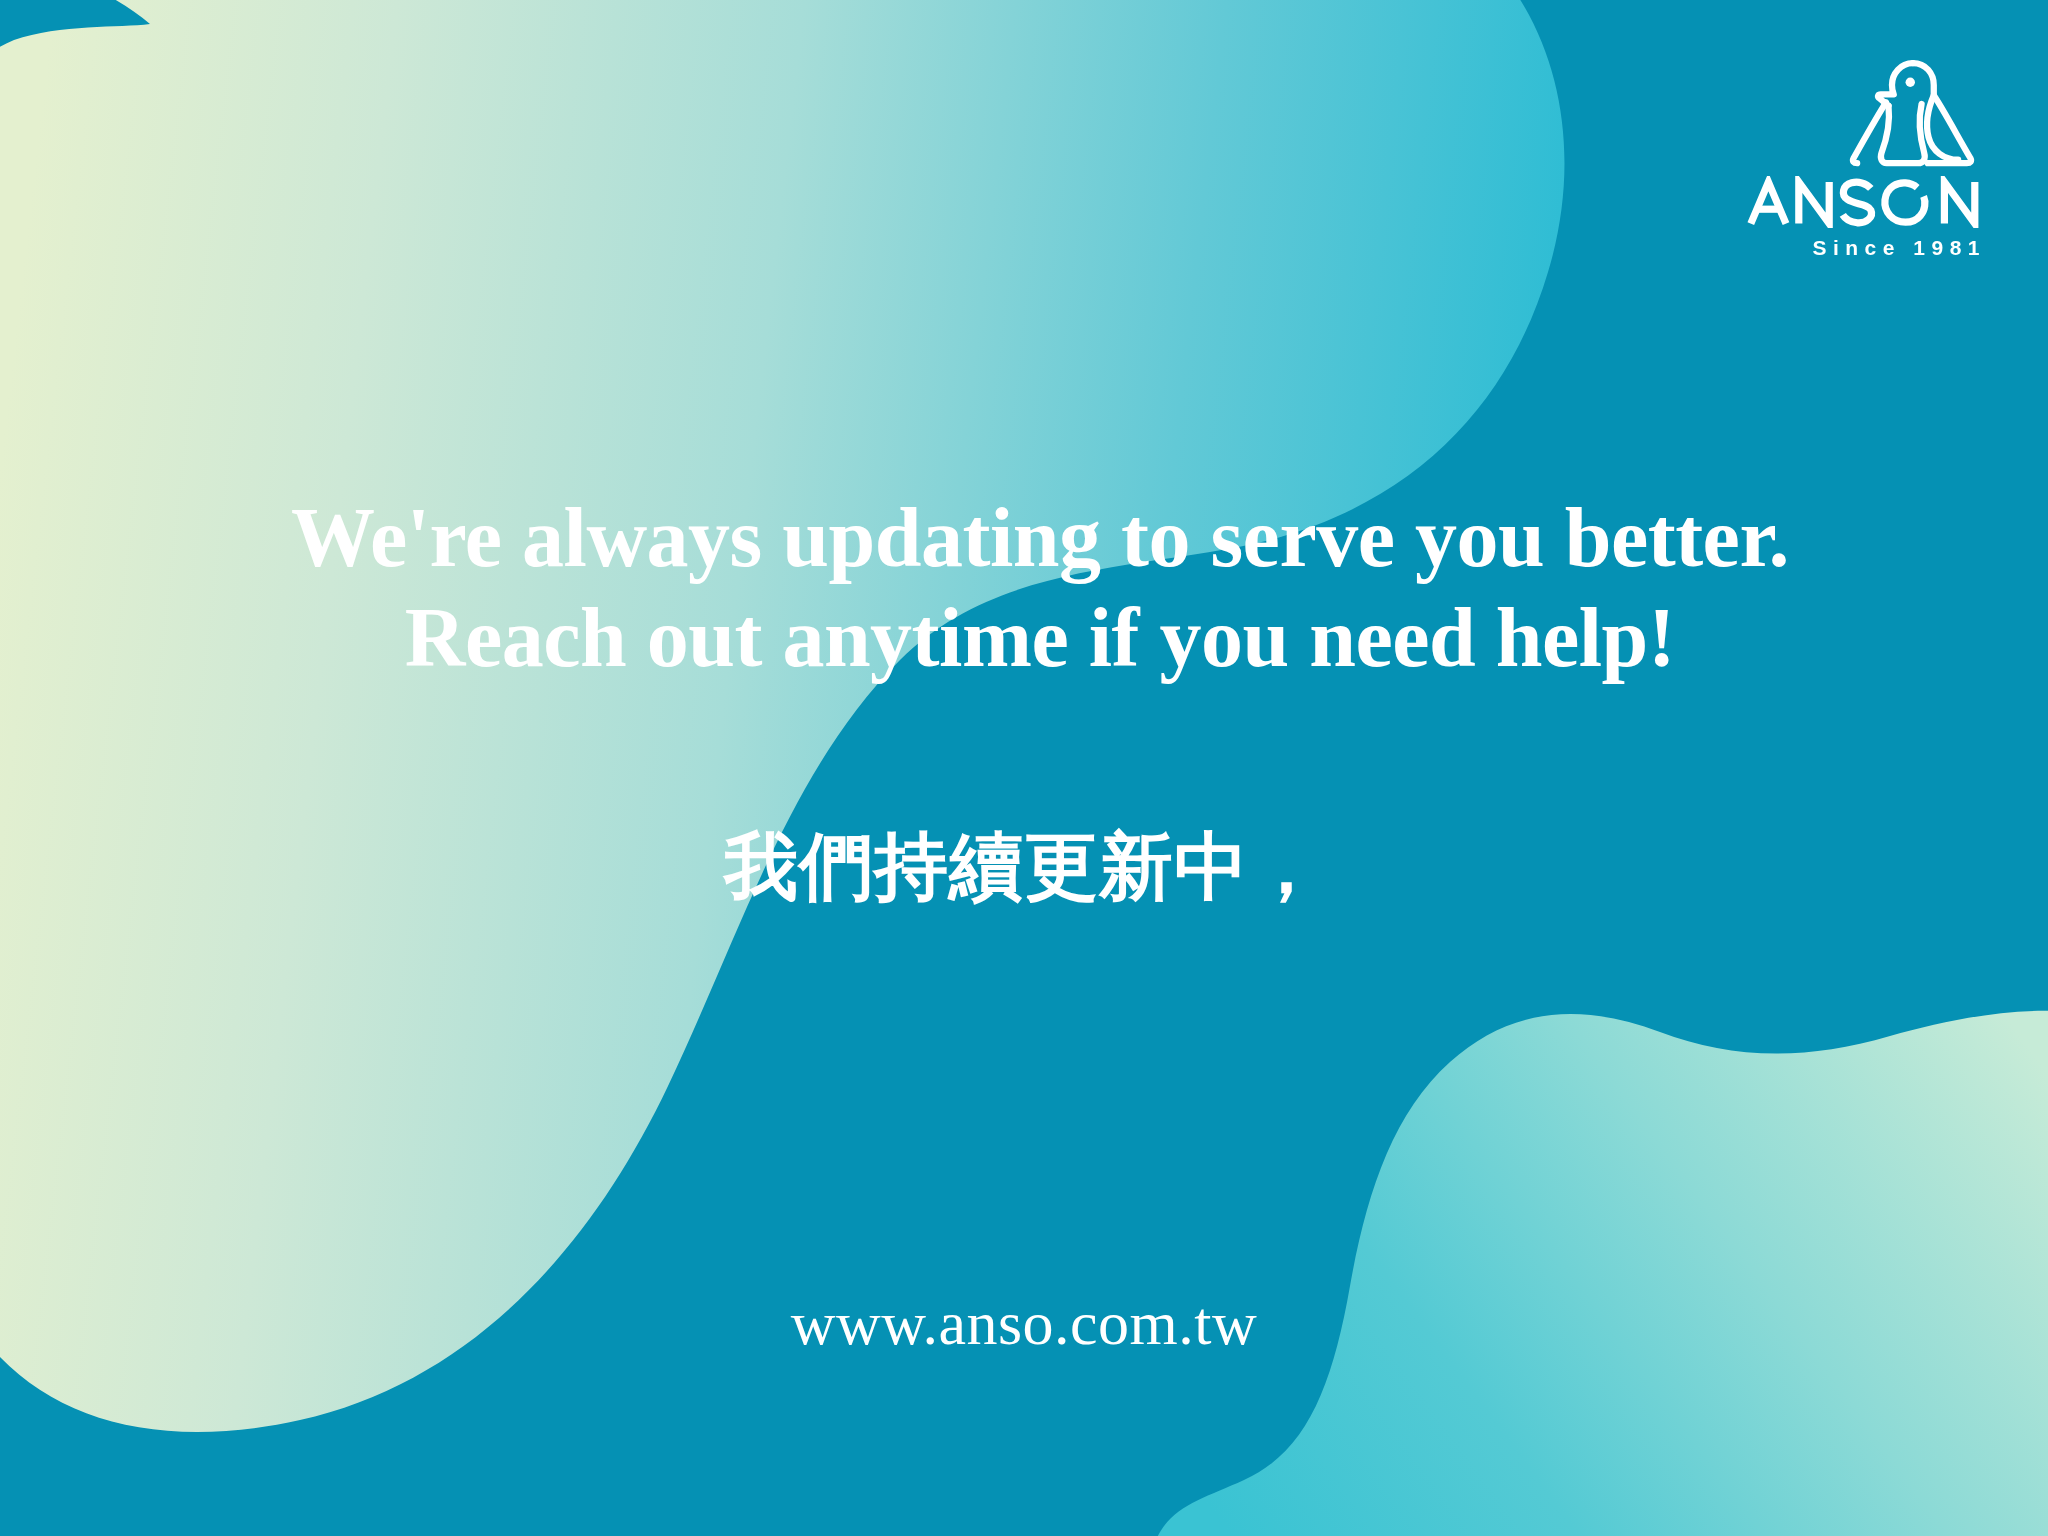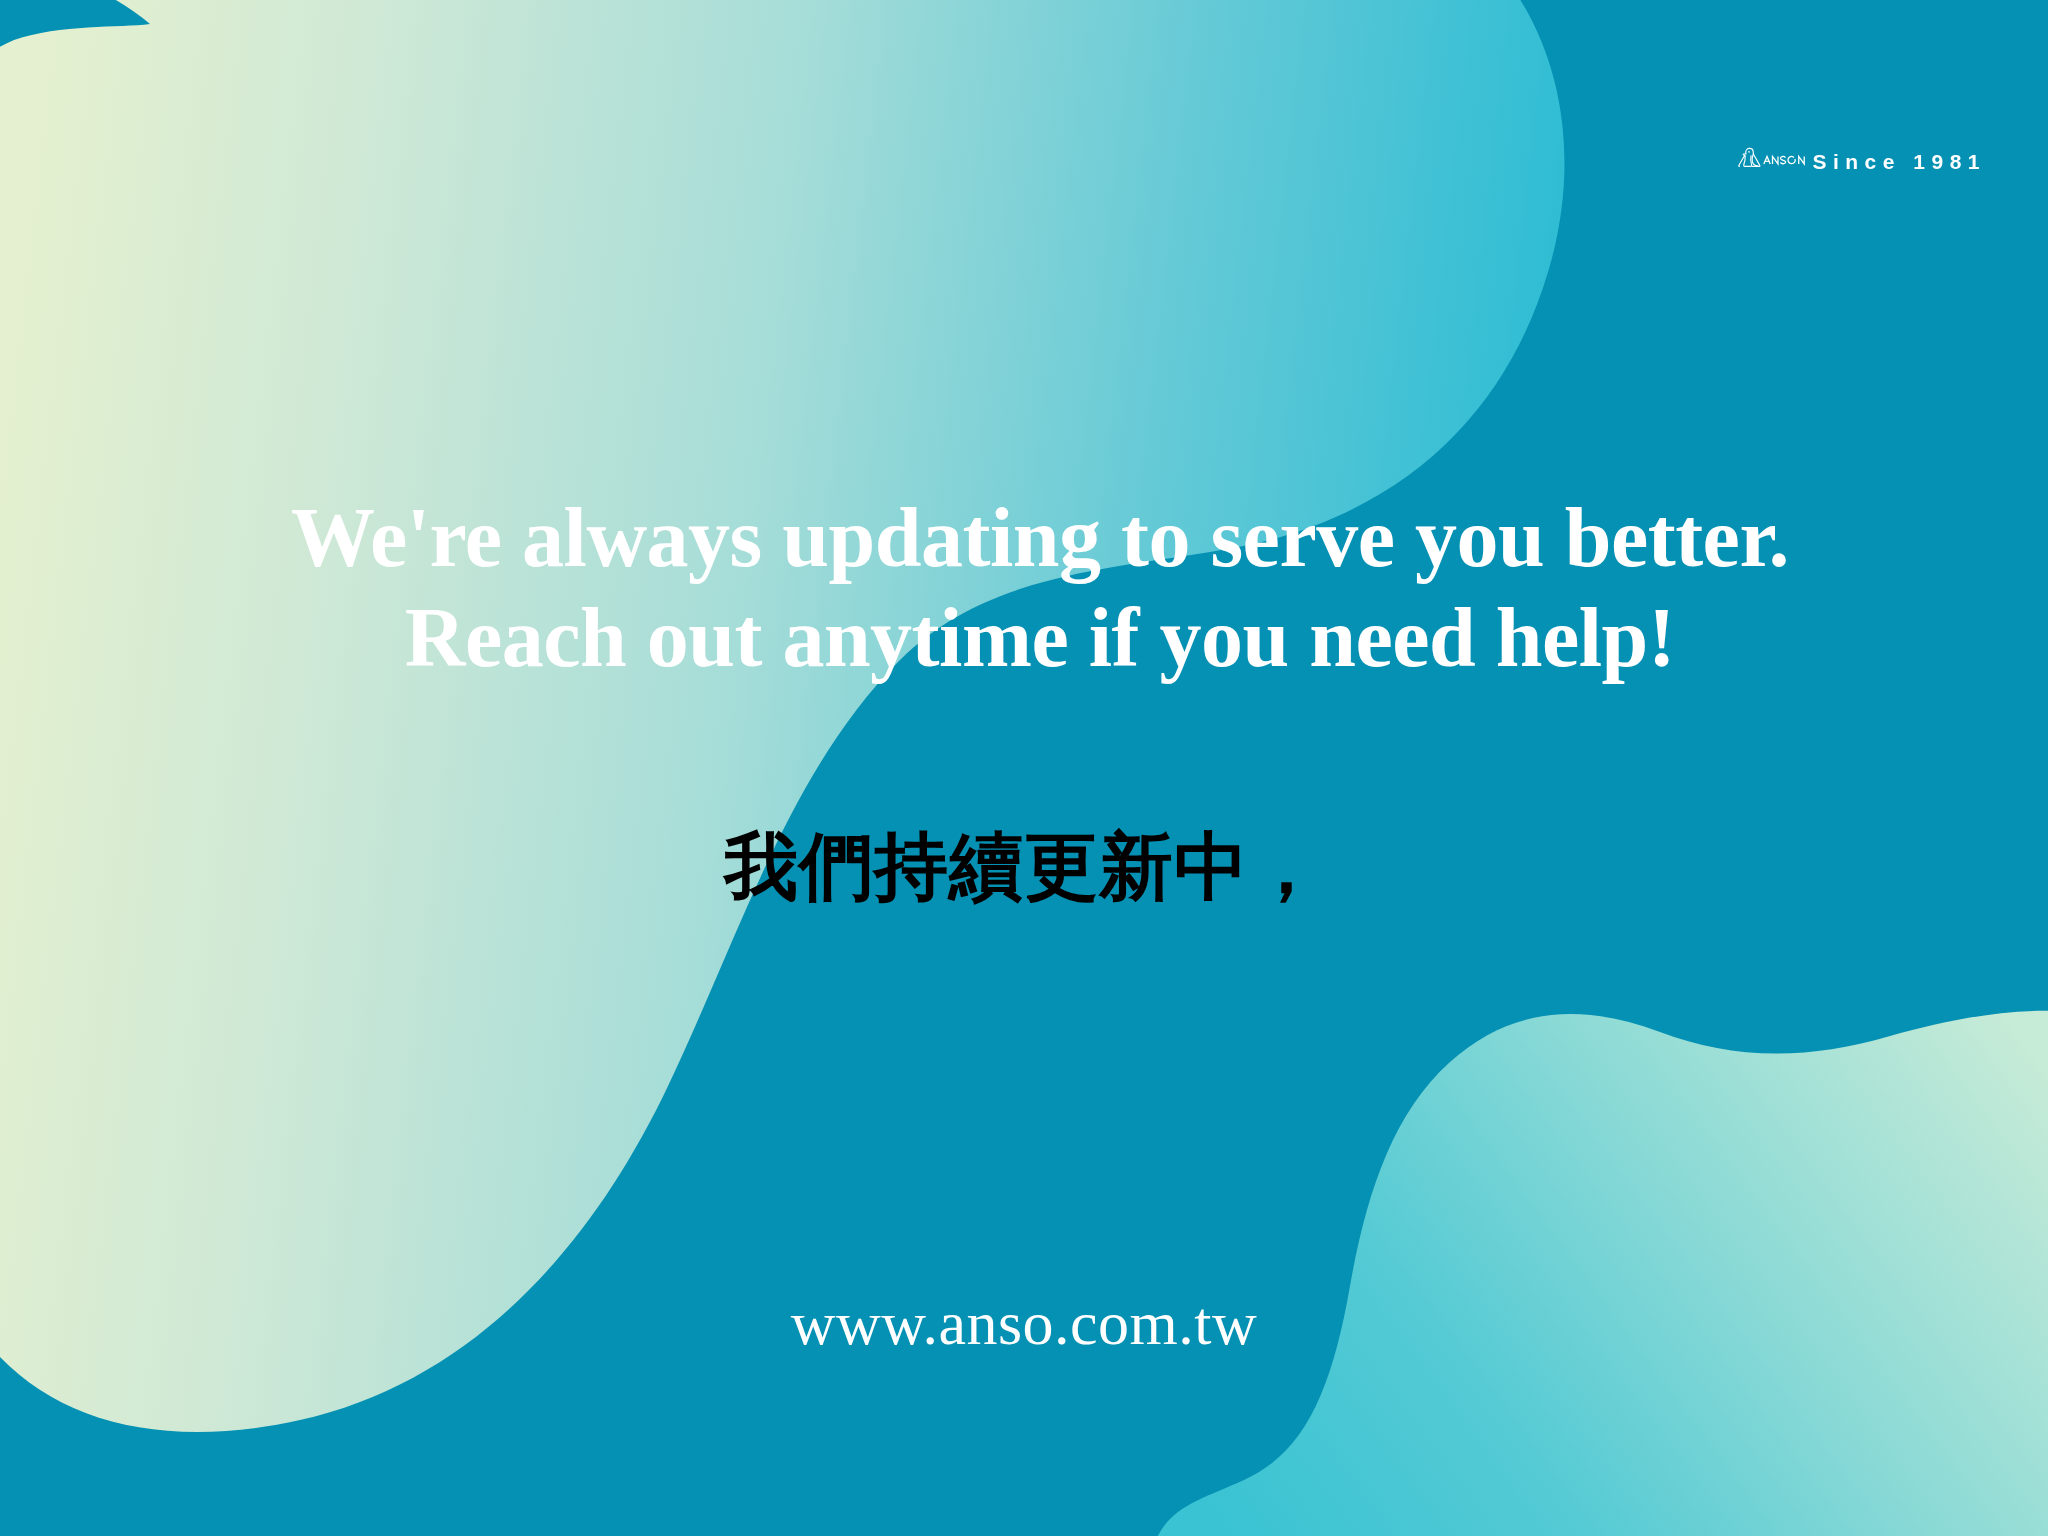--- a/index.html
+++ b/index.html
@@ -27,22 +27,22 @@
   }
 
   
   .logo {
     position: absolute;
     top: 52px;
     right: 62px;
     width: 250px;
     height: 210px;
     display: flex;
-    flex-direction: row;
-    align-items: center;
+    flex-direction: column;
+    align-items: flex-end;
   }
   .logo-mark {
     width: 148px;
     height: 118px;
     display: block;
   }
   .logo-wordmark {
     width: 240px;
     height: 52px;
     display: block;
@@ -84,21 +84,21 @@
     white-space: nowrap;
   }
   .headline .hl-line { display: block; padding-left: 32px; }
 
   .subhead {
     position: absolute;
     left: 0;
     right: 0;
     top: 818px;
     text-align: center;
-    color: #000000;
+    color: #ffffff;
     font-family: "Liberation Sans", "DejaVu Sans", sans-serif;
     font-weight: 700;
     font-size: 74px;
     line-height: 1.32;
     letter-spacing: 1px;
     white-space: nowrap;
   }
   .subhead .sh-line { display: block; }
 
   .website {

